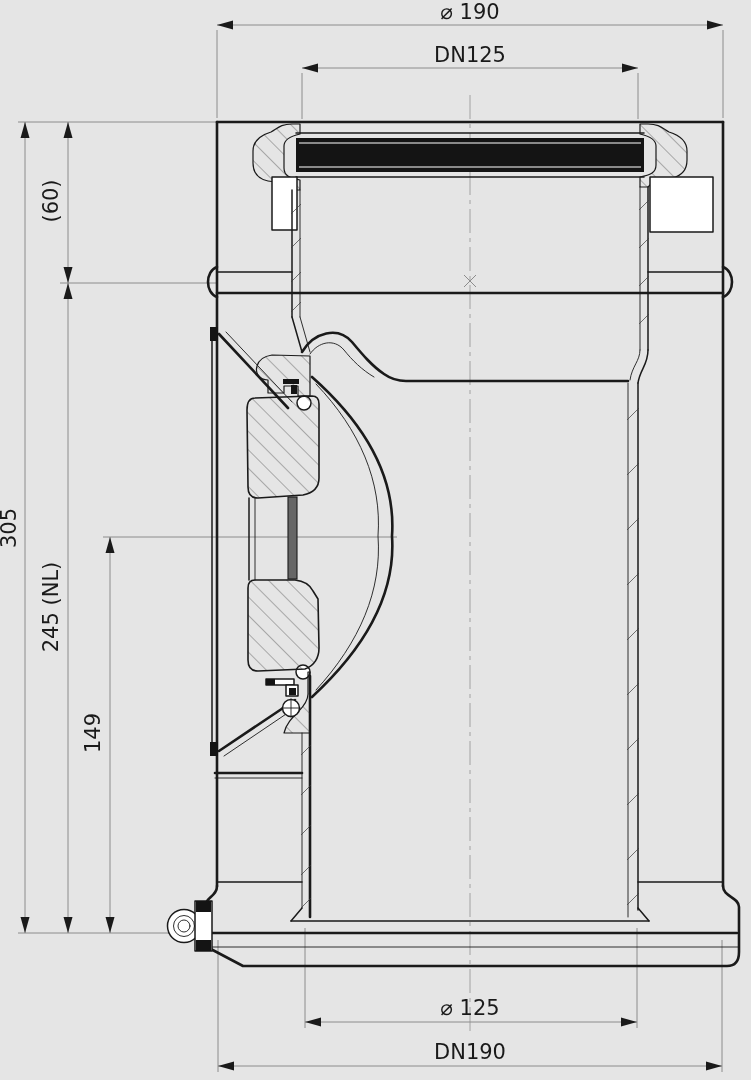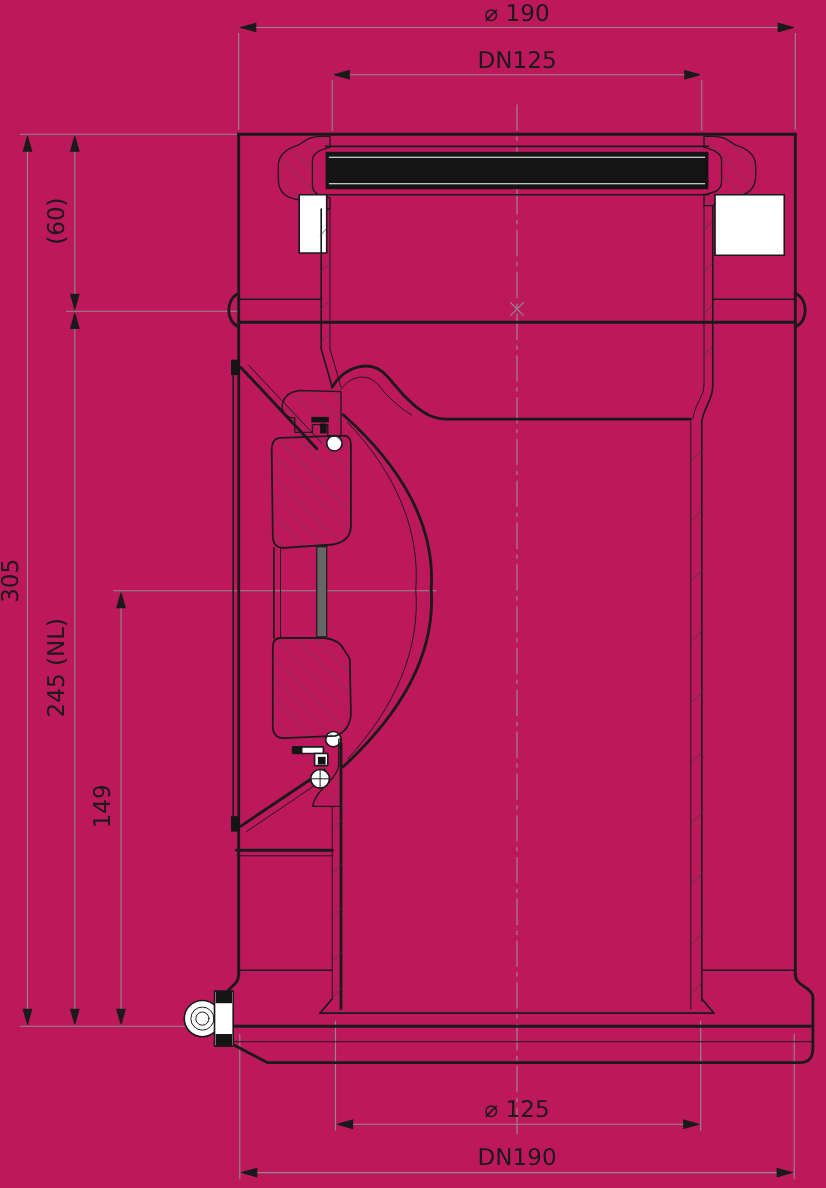--- a/index.html
+++ b/index.html
@@ -1,16 +1,16 @@
 <!DOCTYPE html>
 <html><head>
 <meta charset="utf-8">
 <style>
   html,body{margin:0;padding:0;background:#ffffff;}
-  #stage{position:relative;width:751px;height:1080px;background:#be185d;overflow:hidden;}
+  #stage{position:relative;width:751px;height:1080px;background:#e5e5e5;overflow:hidden;}
   svg{display:block;}
   
   .hl{stroke:#1a1a1a;stroke-width:2.6;fill:none;stroke-linecap:round;stroke-linejoin:round;}
   .ml{stroke:#1a1a1a;stroke-width:1.5;fill:none;stroke-linecap:round;stroke-linejoin:round;}
   .tl{stroke:#1a1a1a;stroke-width:0.9;fill:none;stroke-linecap:round;}
   .dim{stroke:#8c8c8c;stroke-width:1;fill:none;}
   .cl{stroke:#9a9a9a;stroke-width:0.9;fill:none;stroke-dasharray:24 5 4 5;}
   .arr{fill:#1a1a1a;stroke:none;}
   .dimtext{font-family:"DejaVu Sans","Liberation Sans",sans-serif;font-size:21px;fill:#1a1a1a;text-anchor:middle;}
   .whitefill{fill:#ffffff;}

